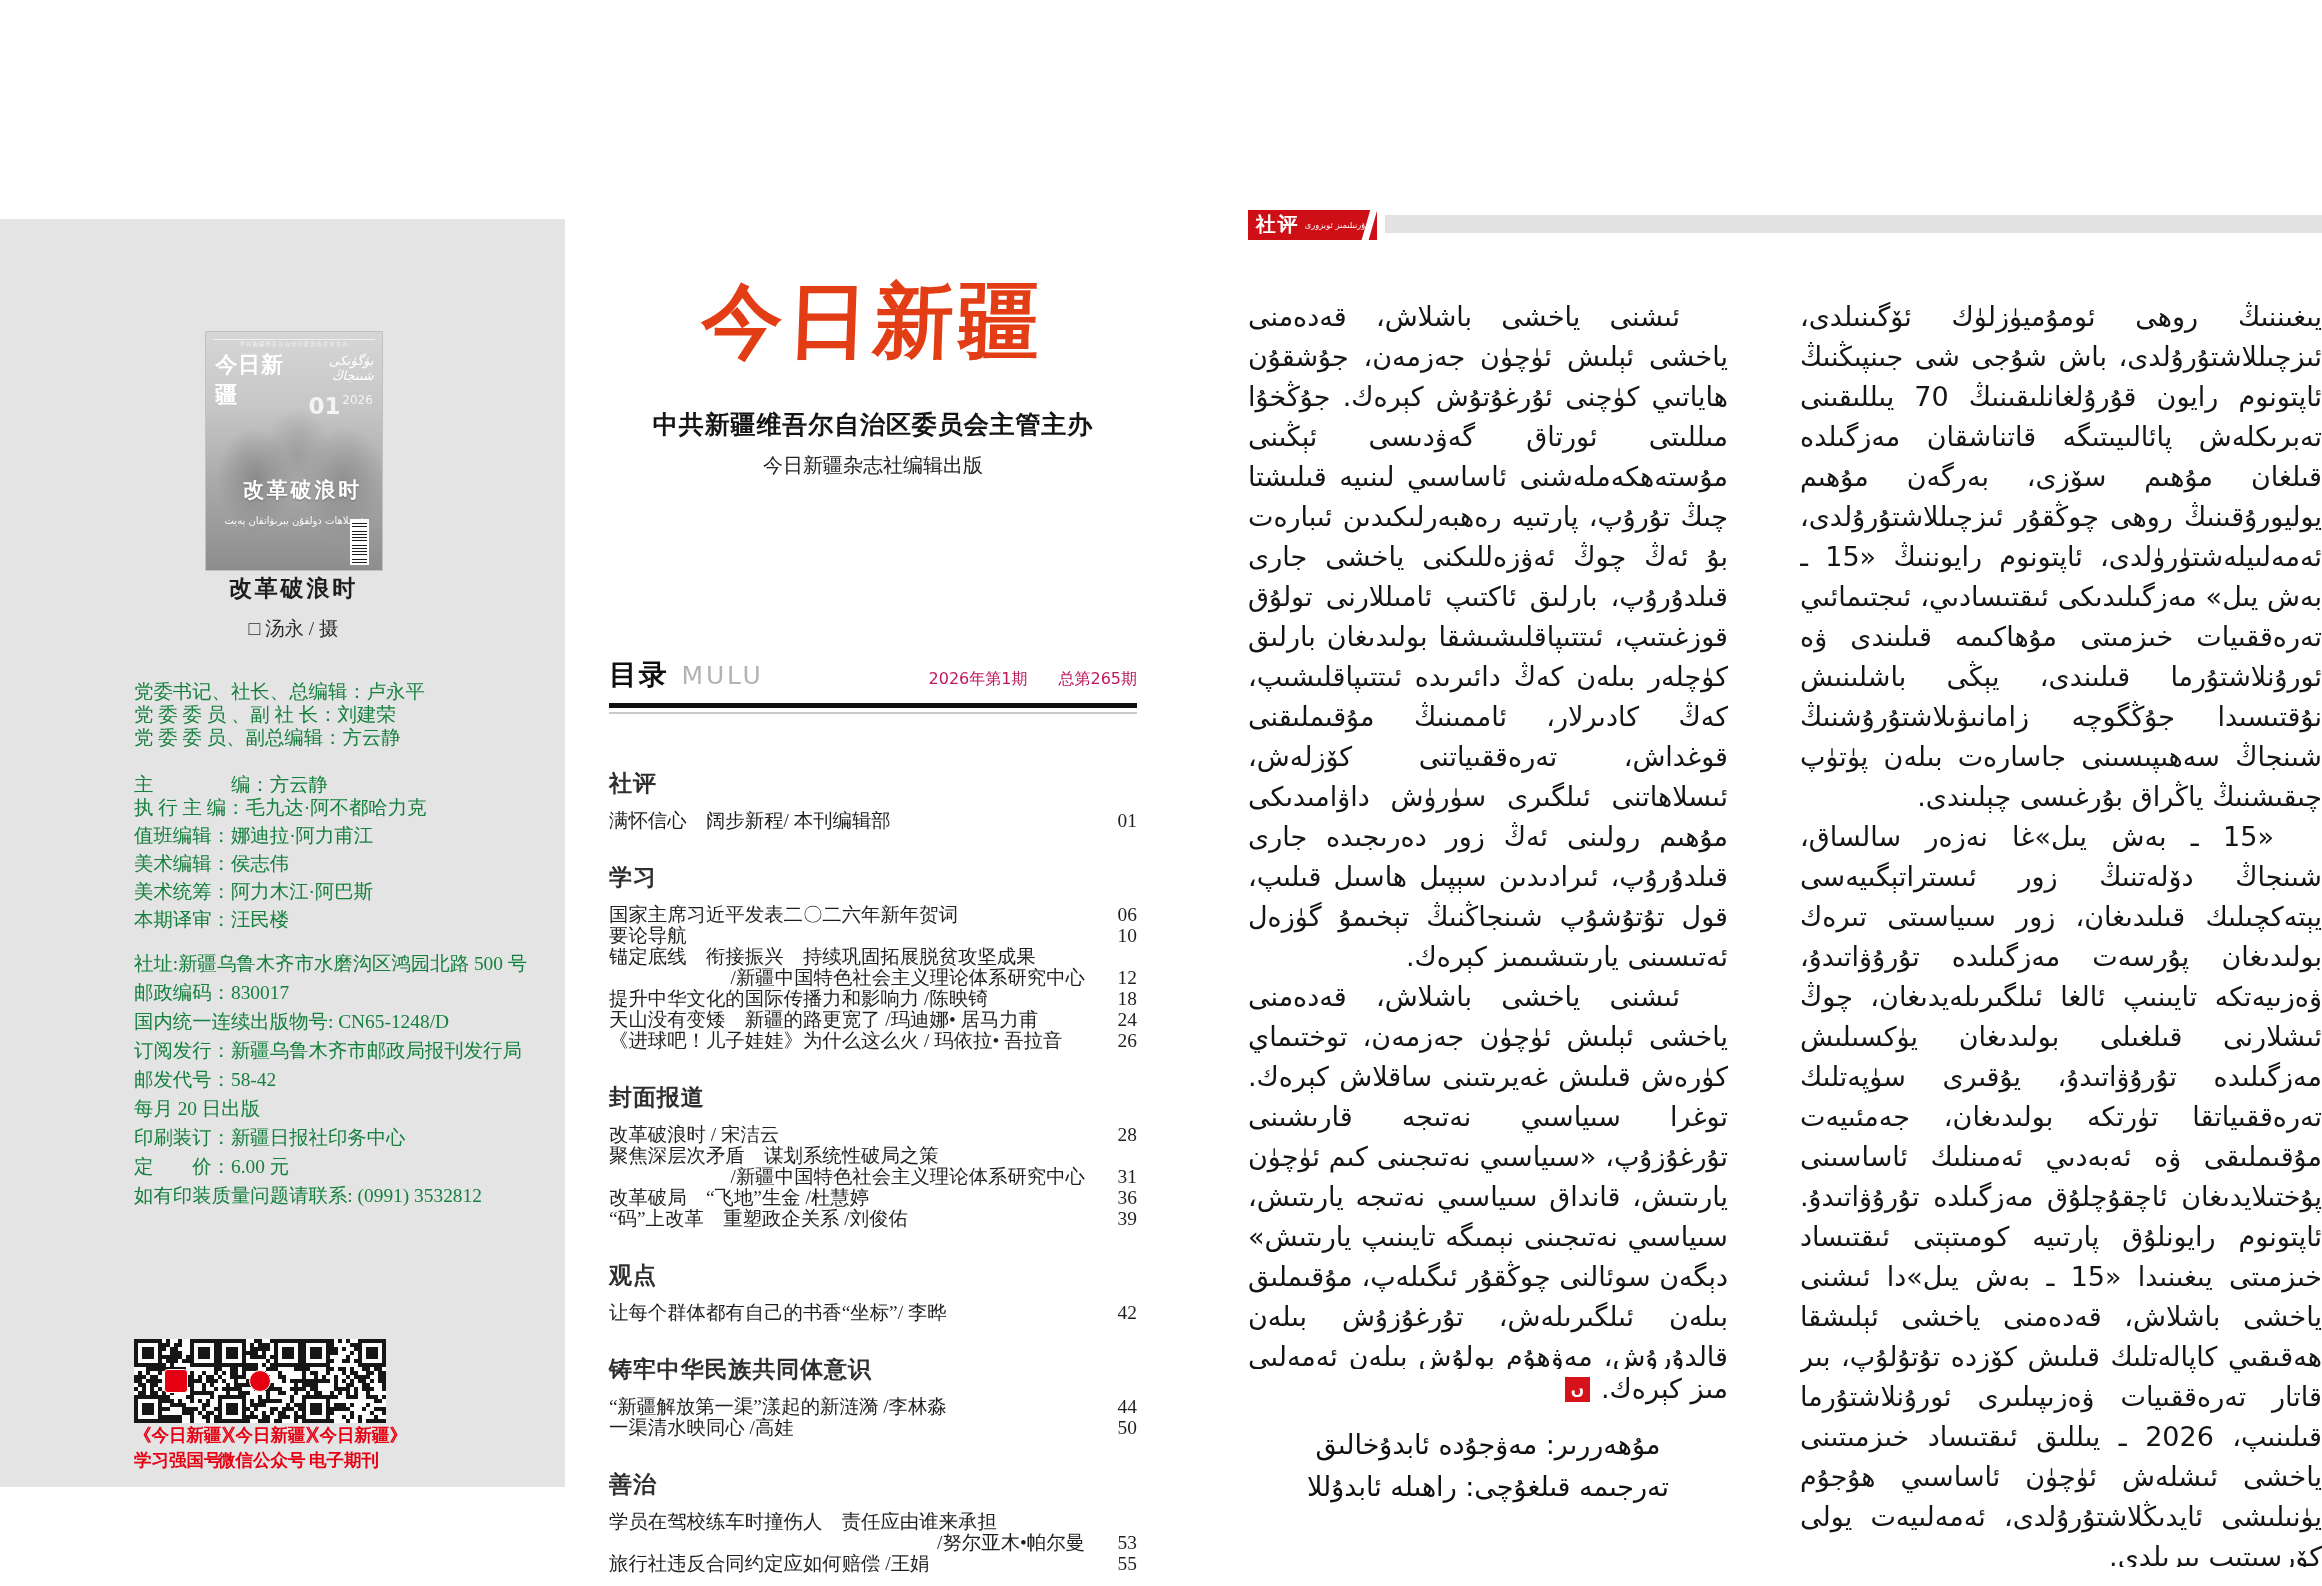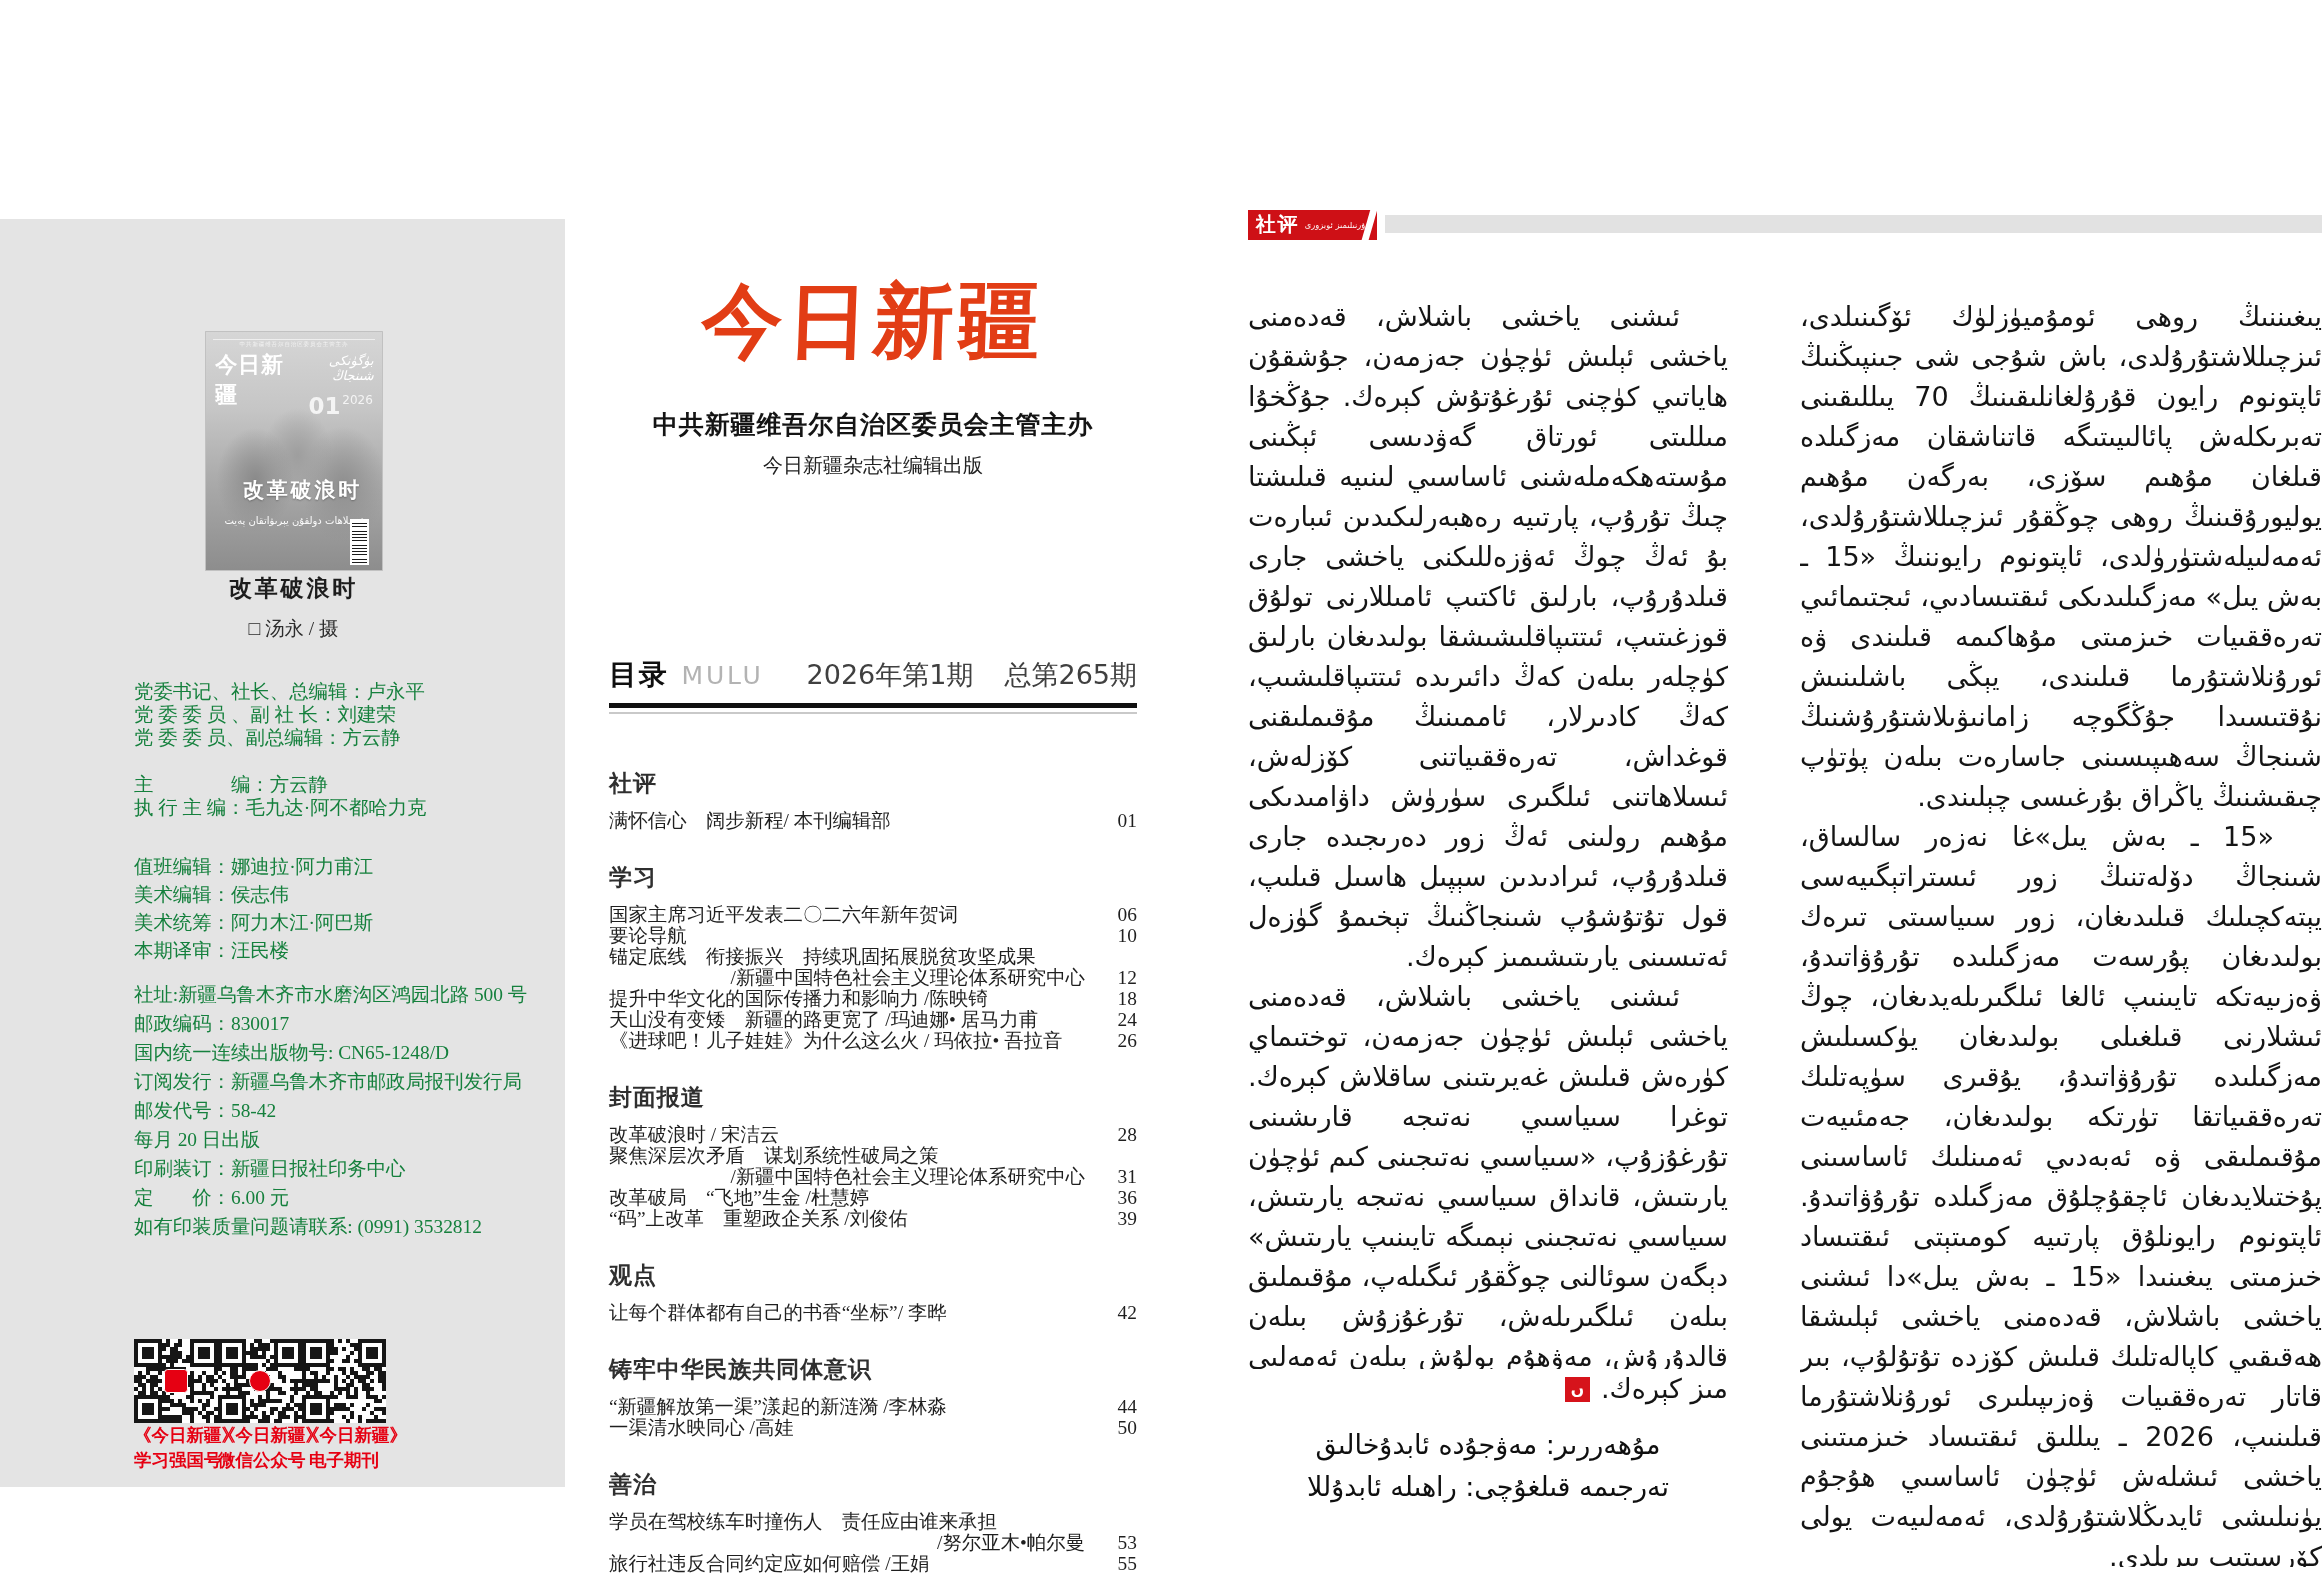--- a/index.html
+++ b/index.html
@@ -32,21 +32,21 @@
   .cover-barcode{position:absolute;right:14.8px;bottom:7.4px;width:14.8px;height:42px;background:repeating-linear-gradient(0deg,#1b1b1b 0 0.9px,#fff 0.9px 2.8px);outline:2.8px solid #fff;}
   .cover-caption{position:absolute;left:123px;top:354px;width:341px;text-align:center;}
   .caption-title{font-size:23px;font-weight:bold;color:#1d1d1d;letter-spacing:2.8px;}
   .caption-credit{margin-top:11px;font-size:19.4px;color:#2d2d2d;font-family:"Liberation Serif",serif;}
 
   #staff-list{position:absolute;left:134px;top:461px;width:406px;
               font-family:"Liberation Serif",serif;font-size:19.4px;color:#15803d;}
   .staff-line{line-height:23px;white-space:nowrap;}
   #staff-list .staff-group{margin-top:24px;}
   #staff-list .staff-group:first-child{margin-top:0;}
-  #staff-list .staff-group:nth-child(3){margin-top:34px;}
+  #staff-list .staff-group:nth-child(3){margin-top:3px;}
   #staff-list .staff-group:nth-child(3) .staff-line{line-height:28px;}
   #staff-list .staff-group:nth-child(4){margin-top:14.8px;}
   #staff-list .staff-group:nth-child(4) .staff-line{line-height:29px;}
   #staff-list .staff-group:nth-child(5){margin-top:4px;}
   #staff-list .staff-group:nth-child(5) .staff-line{line-height:27px;}
 
   #qr-row{position:absolute;left:134px;top:1120px;display:flex;}
   .qr-block{width:84px;text-align:center;}
   .qr-wrap{position:relative;width:84px;height:84px;background:#fff;}
   .qr-wrap svg{width:84px;height:84px;display:block;}
@@ -58,21 +58,21 @@
 
   
   .toc{position:absolute;left:609px;top:262px;width:528px;}
   .brand{font-size:81px;font-weight:900;color:var(--logo-red);text-align:center;letter-spacing:4.6px;
          height:120px;line-height:118px;transform:skewX(-2deg);}
   .pub1{margin-top:26px;text-align:center;font-size:25px;font-weight:bold;color:#141414;letter-spacing:0.9px;}
   .pub2{margin-top:11px;text-align:center;font-size:20px;color:#222;}
   .toc-header{margin-top:177px;display:flex;align-items:baseline;}
   .toc-title{font-size:28px;font-weight:bold;color:#0f0f0f;letter-spacing:1.8px;}
   .toc-pinyin{font-size:25px;color:#b3b3b3;margin-left:13px;letter-spacing:2.8px;}
-  .toc-issue{margin-left:auto;font-size:27px;color:#404040;}
+  .toc-issue{margin-left:auto;font-size:16px;color:#be185d;}
   .toc-issue .gap{display:inline-block;width:31px;}
   .rule-thick{margin-top:9.2px;height:4.6px;background:#101010;}
   .rule-thin{margin-top:4.6px;height:1.8px;background:#c9c9c9;}
   #toc-sections{margin-top:54px;font-family:"Liberation Serif",serif;}
   .toc-head{font-family:"DejaVu Sans",sans-serif;font-size:23px;font-weight:bold;color:#2f2f2f;
             margin:31px 0 11px;letter-spacing:0.9px;}
   .toc-section:first-child .toc-head{margin-top:0;}
   .toc-item{display:flex;font-size:19.4px;line-height:21px;color:#1f1f1f;}
   .toc-item .t{flex:1;}
   .toc-item .t2{text-align:right;padding-right:13px;}

